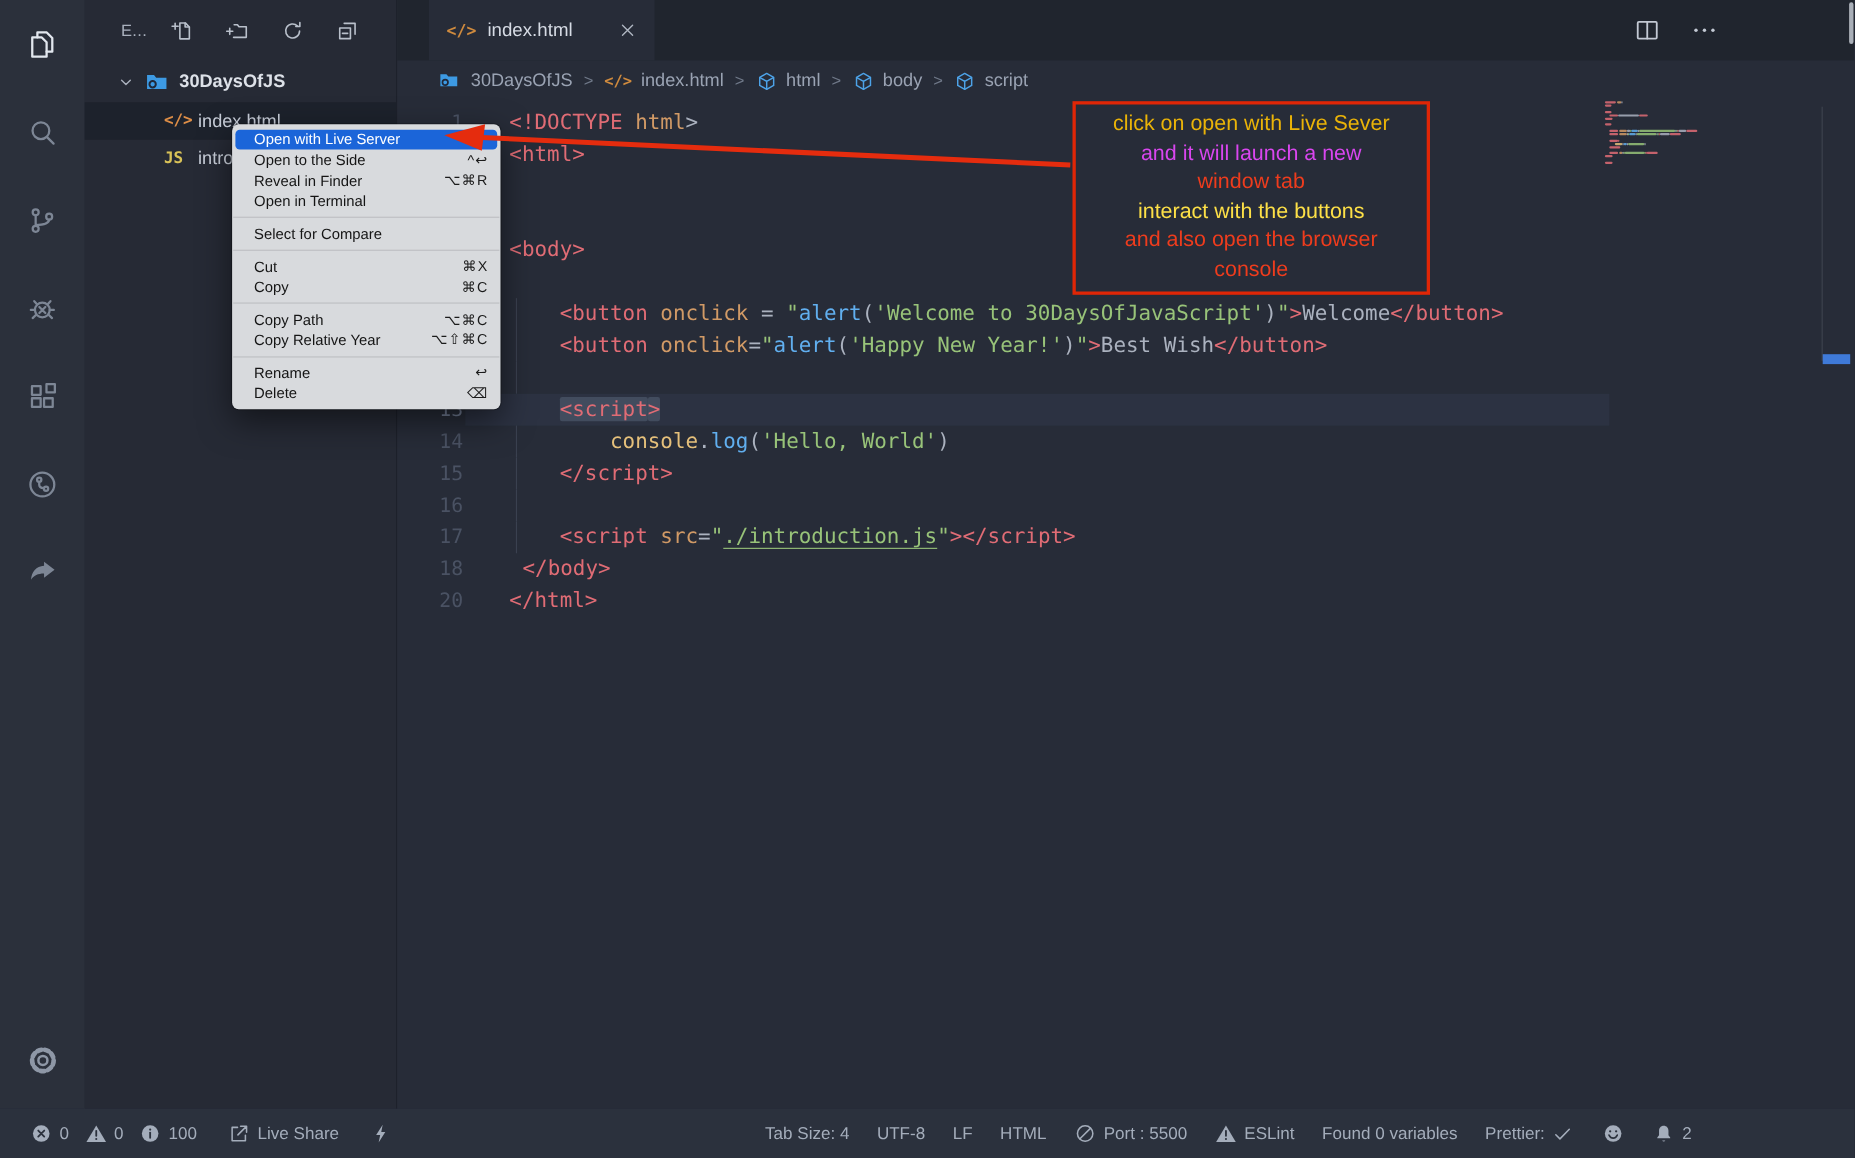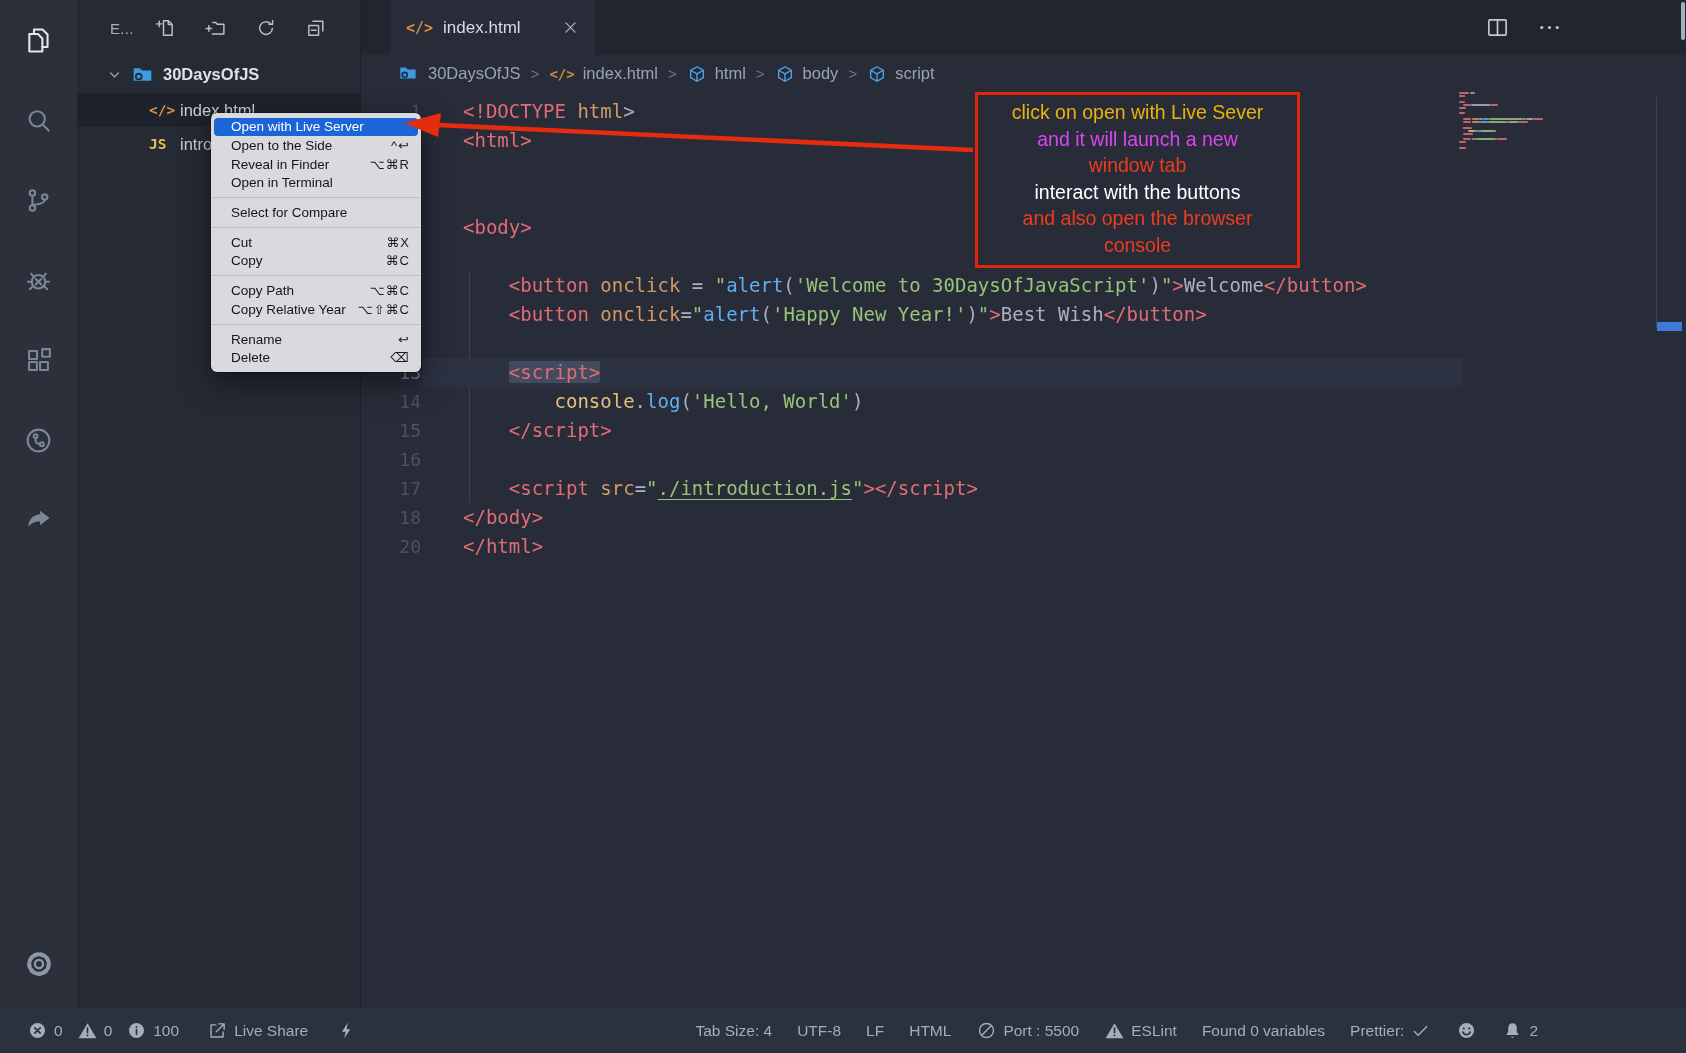--- a/index.html
+++ b/index.html
@@ -72,21 +72,21 @@
   .u { text-decoration:underline; text-underline-offset:4px; }
 
   .minimap-line { position:absolute; height:2px; border-radius:1px; opacity:.85; }
   .ov-line { position:absolute; left:1295px; top:97px; height:231px; width:1px;
              background:rgba(205,215,230,.14); }
   .ov-marker { position:absolute; left:1296px; top:322px; width:25px; height:9px; background:#3f7ad8; }
   .scroll-strip { position:absolute; left:1320px; top:2px; width:4px; height:38px; background:#ccd2db;
                   opacity:.8; border-radius:2px; }
 
   
-  .menu { position:absolute; left:211px; top:113px; width:210px; background:#d8dadd; border-radius:6px;
+  .menu { position:absolute; left:211px; top:113px; width:244px; background:#d8dadd; border-radius:6px;
           padding:4.5px 0 5px; box-shadow:0 10px 30px rgba(0,0,0,.5),0 0 0 1px rgba(0,0,0,.25);
           z-index:40; }
   .mi { height:18.7px; display:flex; align-items:center; margin:0 3px; padding:0 8px 0 17px;
         border-radius:4px; font-size:13.5px; color:#151515; cursor:pointer; }
   .mi.hl { background:#1b65d9; color:#fff; }
   .mi-shortcut { margin-left:auto; font-size:13px; color:#1b1b1b; letter-spacing:1px; }
   .msep { height:1px; background:#bcbec1; margin:5px 1px; }
 
   
   .annotation { position:absolute; left:975px; top:92px; width:325px; border:3.5px solid #e02606;
@@ -305,21 +305,21 @@
         <div class="cl"><span class="ln">8</span><span class="lc"><span style="color: rgb(224, 108, 117);">&lt;body&gt;</span></span></div>
         <div class="cl"><span class="ln">9</span><span class="lc"></span></div>
         <div class="cl g"><span class="ln">10</span><span class="lc"><span style="color: rgb(171, 178, 191);">    </span><span style="color: rgb(224, 108, 117);">&lt;button</span><span style="color: rgb(171, 178, 191);"> </span><span style="color: rgb(209, 154, 102);">onclick</span><span style="color: rgb(171, 178, 191);"> = </span><span style="color: rgb(152, 195, 121);">"</span><span style="color: rgb(97, 175, 239);">alert</span><span style="color: rgb(171, 178, 191);">(</span><span style="color: rgb(152, 195, 121);">'Welcome to 30DaysOfJavaScript'</span><span style="color: rgb(171, 178, 191);">)</span><span style="color: rgb(152, 195, 121);">"</span><span style="color: rgb(224, 108, 117);">&gt;</span><span style="color: rgb(171, 178, 191);">Welcome</span><span style="color: rgb(224, 108, 117);">&lt;/button&gt;</span></span></div>
         <div class="cl g"><span class="ln">11</span><span class="lc"><span style="color: rgb(171, 178, 191);">    </span><span style="color: rgb(224, 108, 117);">&lt;button</span><span style="color: rgb(171, 178, 191);"> </span><span style="color: rgb(209, 154, 102);">onclick</span><span style="color: rgb(171, 178, 191);">=</span><span style="color: rgb(152, 195, 121);">"</span><span style="color: rgb(97, 175, 239);">alert</span><span style="color: rgb(171, 178, 191);">(</span><span style="color: rgb(152, 195, 121);">'Happy New Year!'</span><span style="color: rgb(171, 178, 191);">)</span><span style="color: rgb(152, 195, 121);">"</span><span style="color: rgb(224, 108, 117);">&gt;</span><span style="color: rgb(171, 178, 191);">Best Wish</span><span style="color: rgb(224, 108, 117);">&lt;/button&gt;</span></span></div>
         <div class="cl g"><span class="ln">12</span><span class="lc"></span></div>
         <div class="cl g active-line"><div class="band"></div><span class="ln">13</span><span class="lc"><span style="color: rgb(171, 178, 191);">    </span><span class="tk-sel" style="color: rgb(224, 108, 117);">&lt;script</span><span class="tk-sel" style="color: rgb(224, 108, 117);">&gt;</span></span></div>
         <div class="cl g"><span class="ln">14</span><span class="lc"><span style="color: rgb(171, 178, 191);">        </span><span style="color: rgb(229, 192, 123);">console</span><span style="color: rgb(171, 178, 191);">.</span><span style="color: rgb(97, 175, 239);">log</span><span style="color: rgb(171, 178, 191);">(</span><span style="color: rgb(152, 195, 121);">'Hello, World'</span><span style="color: rgb(171, 178, 191);">)</span></span></div>
         <div class="cl g"><span class="ln">15</span><span class="lc"><span style="color: rgb(171, 178, 191);">    </span><span style="color: rgb(224, 108, 117);">&lt;/script&gt;</span></span></div>
         <div class="cl g"><span class="ln">16</span><span class="lc"></span></div>
         <div class="cl g"><span class="ln">17</span><span class="lc"><span style="color: rgb(171, 178, 191);">    </span><span style="color: rgb(224, 108, 117);">&lt;script</span><span style="color: rgb(171, 178, 191);"> </span><span style="color: rgb(209, 154, 102);">src</span><span style="color: rgb(171, 178, 191);">=</span><span style="color: rgb(152, 195, 121);">"</span><span class="u" style="color: rgb(152, 195, 121);">./introduction.js</span><span style="color: rgb(152, 195, 121);">"</span><span style="color: rgb(224, 108, 117);">&gt;</span><span style="color: rgb(224, 108, 117);">&lt;/script&gt;</span></span></div>
-        <div class="cl"><span class="ln">18</span><span class="lc"><span style="color: rgb(224, 108, 117);">&lt;/body&gt;</span></span></div>
+        <div class="cl"><span class="ln">18</span><span class="lc"><span style="color: rgb(224, 108, 117); margin-left: 12px;">&lt;/body&gt;</span></span></div>
         <div class="cl"><span class="ln">20</span><span class="lc"><span style="color: rgb(224, 108, 117);">&lt;/html&gt;</span></span></div>
       </div>
     <div>
         <div class="minimap-line" style="left: 1098px; top: 92px; width: 9.5px; background: rgb(224, 108, 117);"></div>
         <div class="minimap-line" style="left: 1108.6px; top: 92px; width: 4.2px; background: rgb(209, 154, 102);"></div>
         <div class="minimap-line" style="left: 1112.8px; top: 92px; width: 1.1px; background: rgb(171, 178, 191);"></div>
         <div class="minimap-line" style="left: 1098px; top: 94.9px; width: 6.4px; background: rgb(224, 108, 117);"></div>
         <div class="minimap-line" style="left: 1098px; top: 100.7px; width: 6.4px; background: rgb(224, 108, 117);"></div>
         <div class="minimap-line" style="left: 1102.2px; top: 103.6px; width: 7.4px; background: rgb(224, 108, 117);"></div>
         <div class="minimap-line" style="left: 1109.7px; top: 103.6px; width: 19.1px; background: rgb(171, 178, 191);"></div>
@@ -420,21 +420,21 @@
       <div class="mi">
         <span>Delete</span>
         <span class="mi-shortcut">⌫</span>
       </div>
     </div>
 
   <div class="annotation" style="border-color: rgb(224, 38, 6);">
       <div class="ann-line" style="color: #eab308;">click on open with Live Sever</div>
       <div class="ann-line" style="color: #d946ef;">and it will launch a new</div>
       <div class="ann-line" style="color: rgb(238, 60, 29);">window tab</div>
-      <div class="ann-line" style="color: #ffffff; text-align: center;">interact with the buttons</div>
+      <div class="ann-line" style="color: #fde047; text-align: center;">interact with the buttons</div>
       <div class="ann-line" style="color: rgb(238, 60, 29);">and also open the browser</div>
       <div class="ann-line" style="color: rgb(238, 60, 29);">console</div>
     </div>
 
   <svg class="overlay" width="1686" height="1053" viewBox="0 0 1686 1053">
     <line x1="973" y1="150" x2="438" y2="125" stroke="#e52c0e" stroke-width="4.6"></line>
     <polygon points="404,123 441,113 438,137" fill="#e52c0e"></polygon>
   </svg>
 
   <footer class="statusbar">

